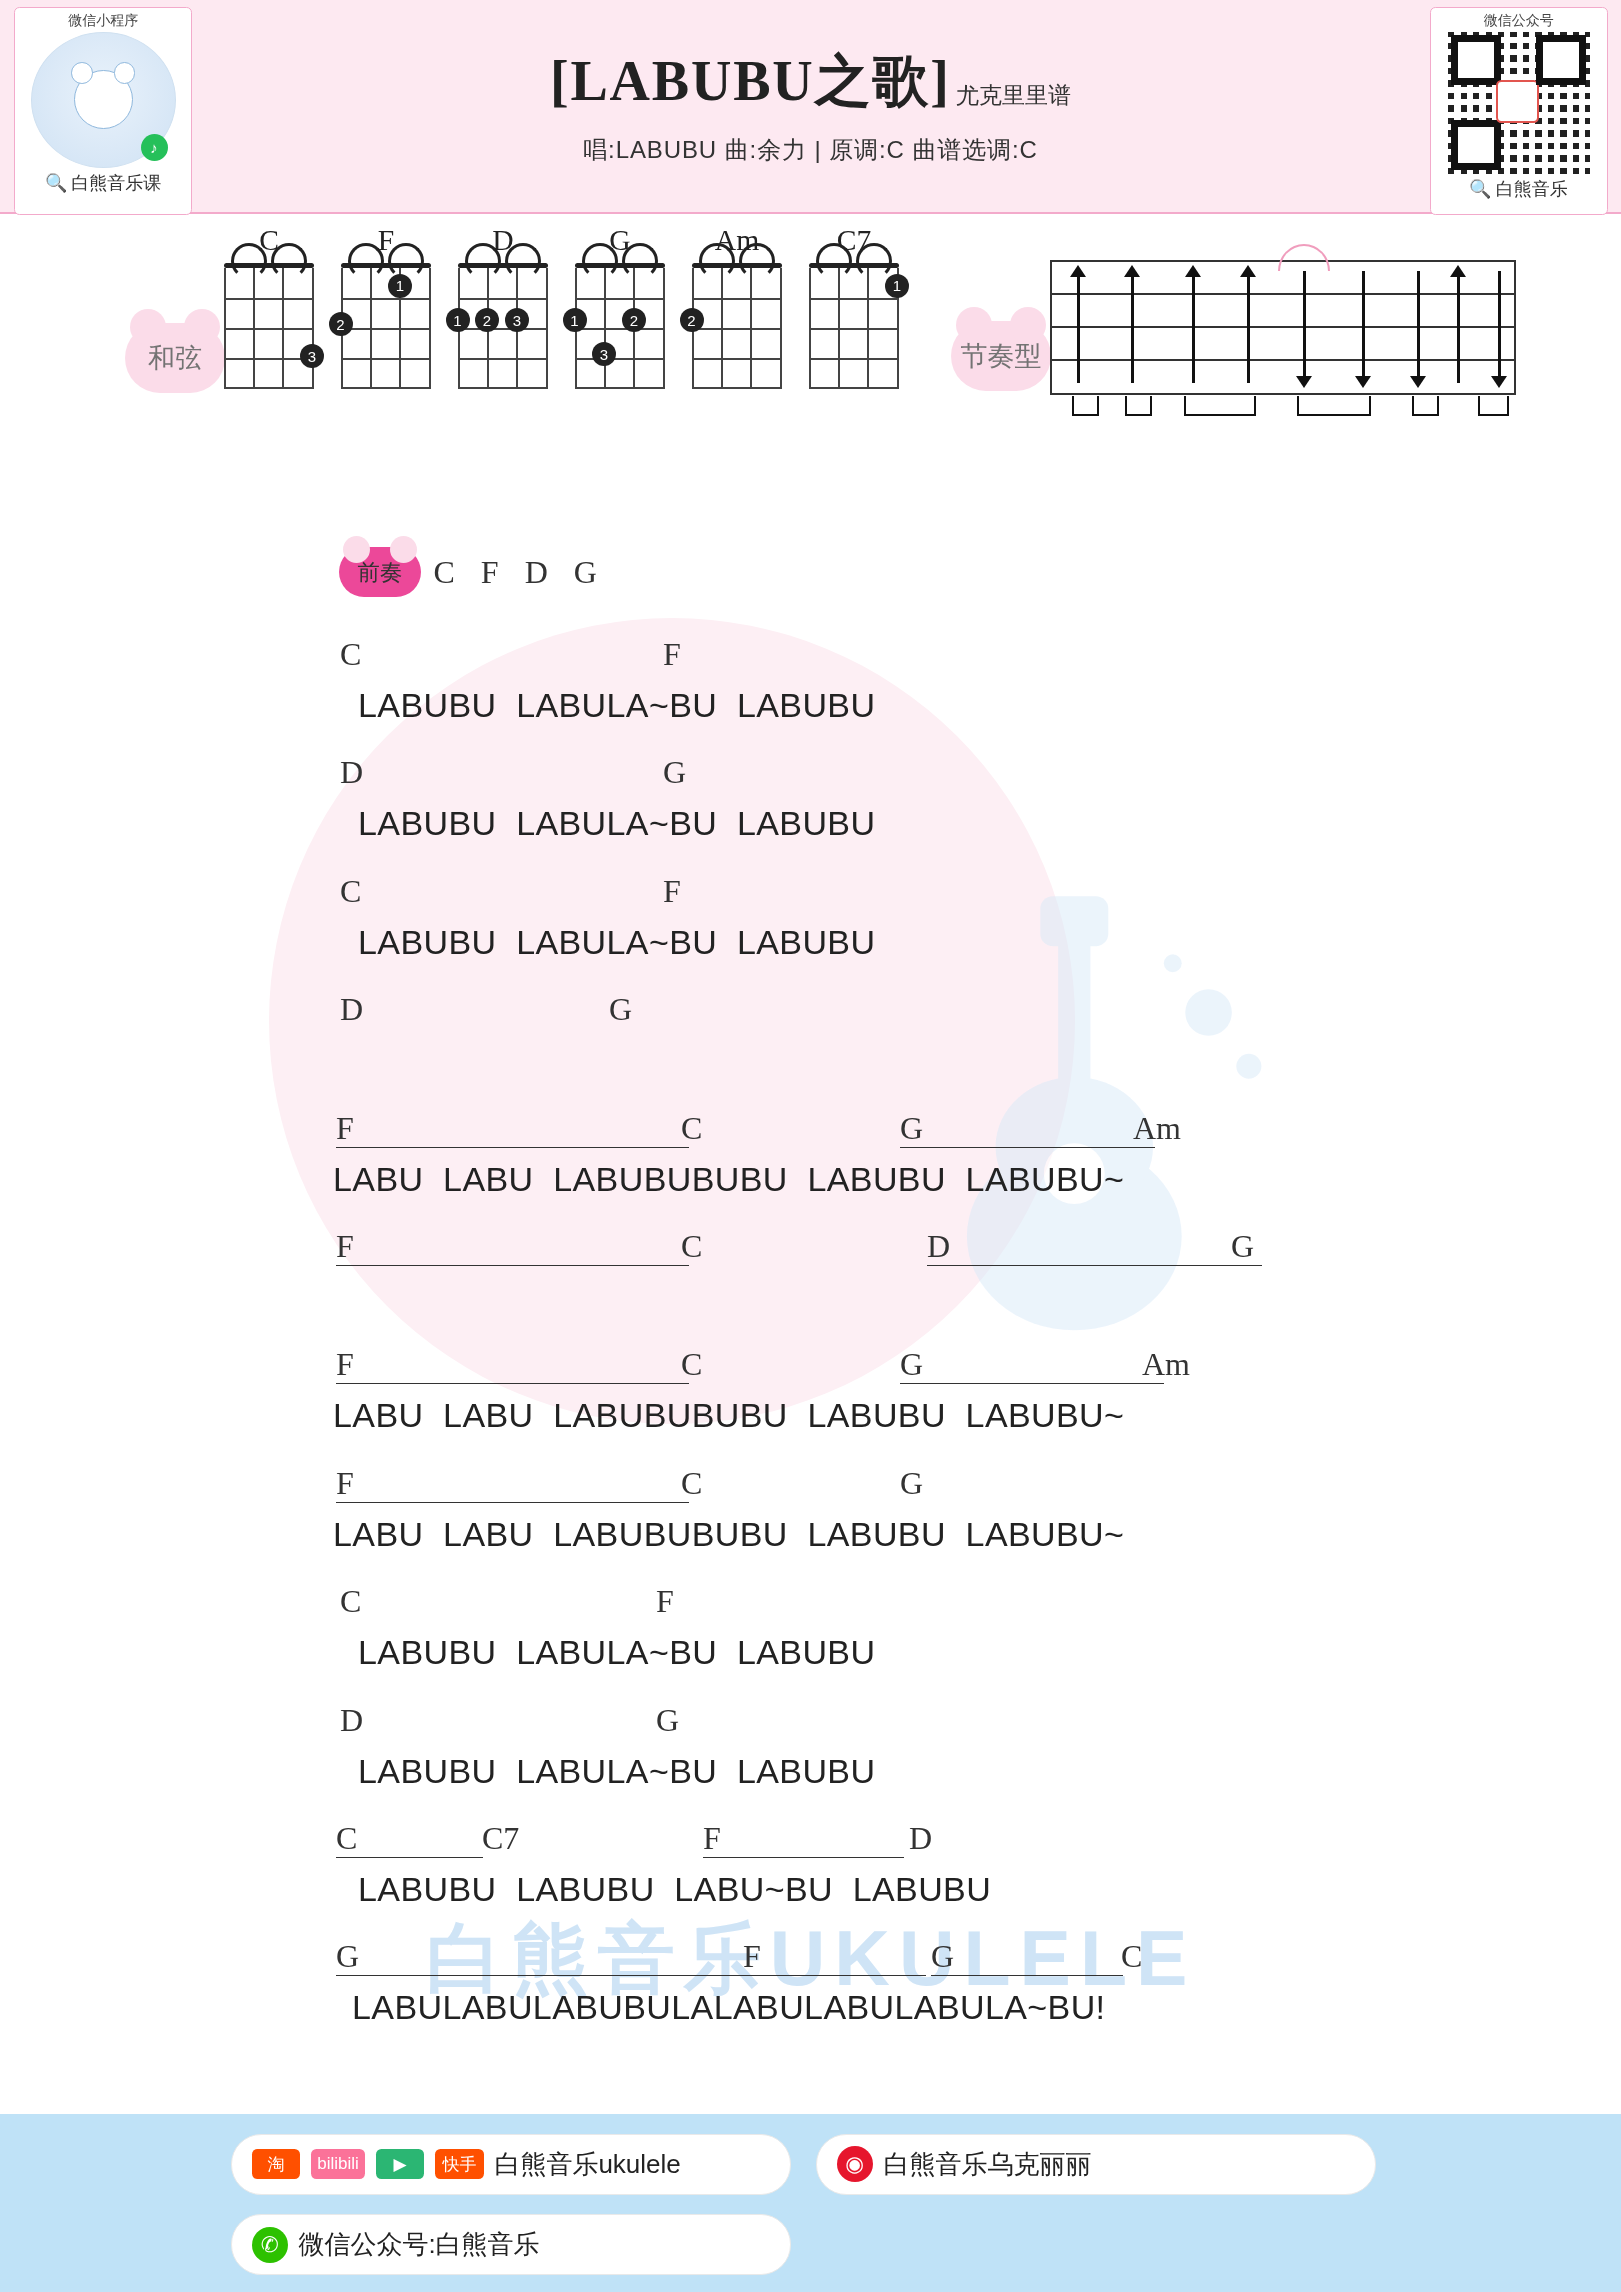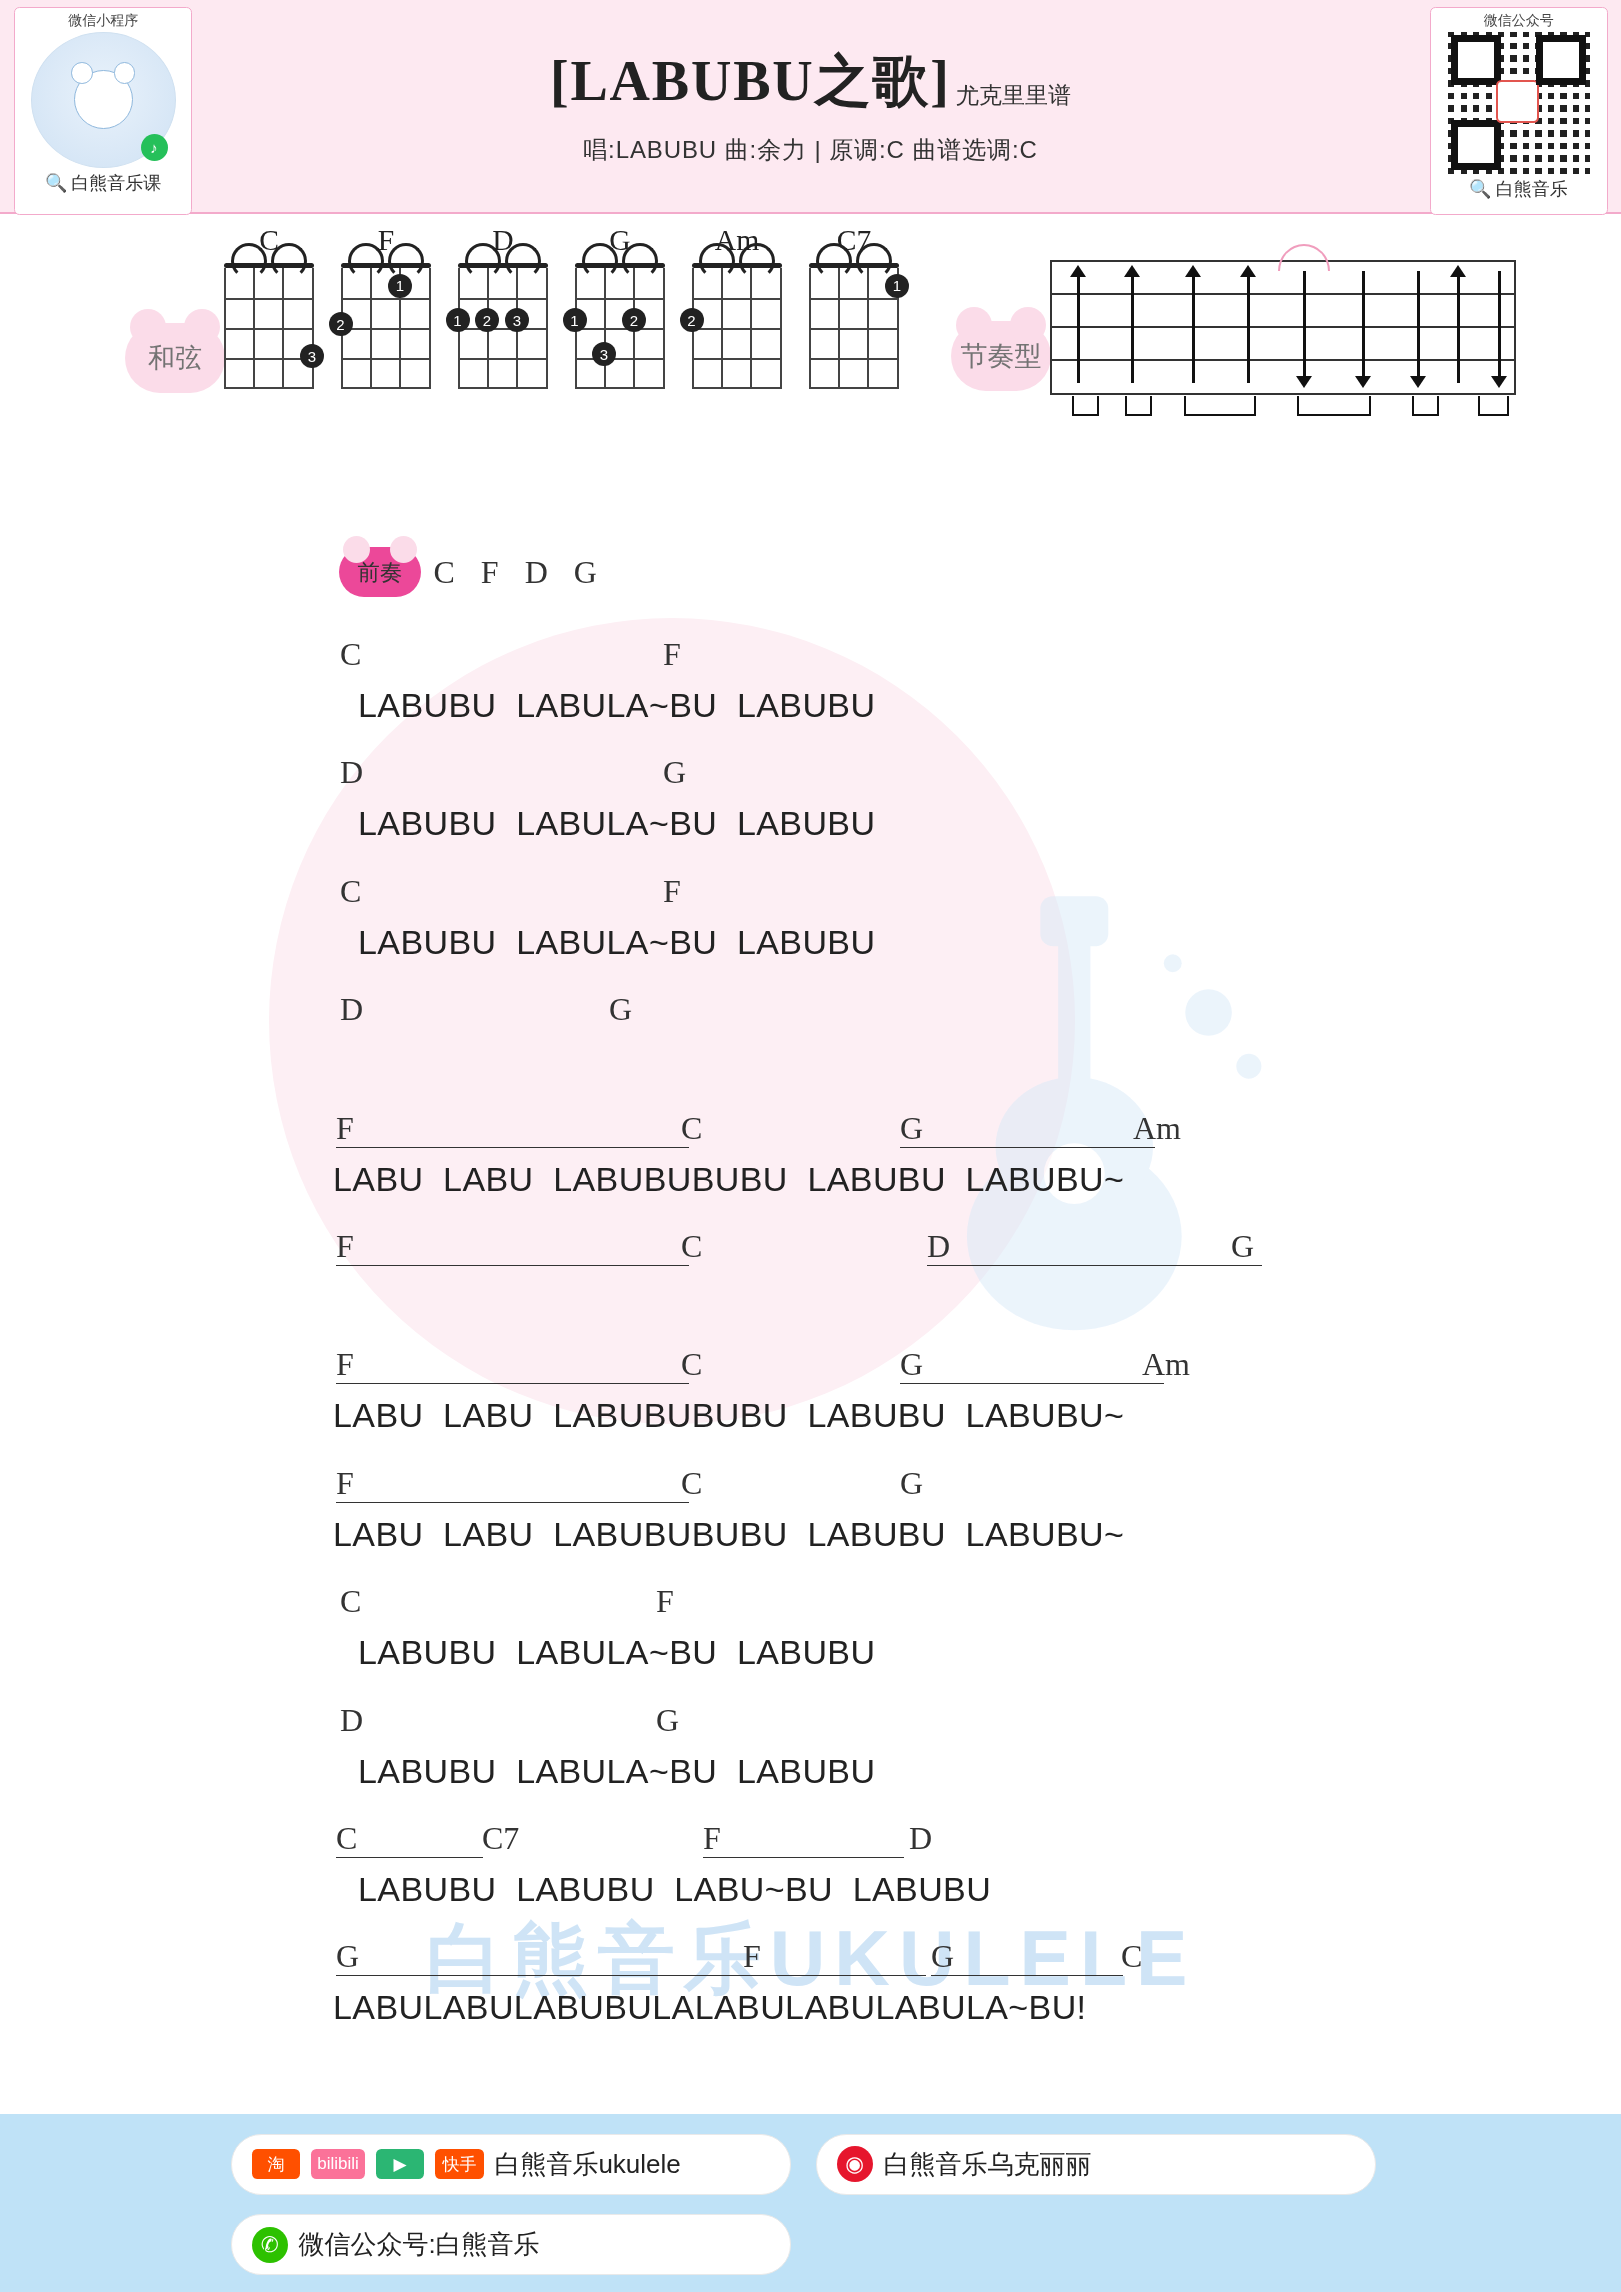--- a/index.html
+++ b/index.html
@@ -503,21 +503,21 @@
         <span class="lyric" style="left:358px">LABUBU  LABUBU  LABU~BU  LABUBU</span>
       </div>
 
       <div class="block">
         <div class="chordline">
           <span class="ch underlined" style="left:336px;width:403px">G</span>
           <span class="ch underlined" style="left:743px;width:179px">F</span>
           <span class="ch underlined" style="left:931px;width:188px">G</span>
           <span class="ch" style="left:1121px">C</span>
         </div>
-        <span class="lyric" style="left:333px">LABULABULABUBULALABULABULABULA~BU!</span>
+        <span class="lyric" style="left:352px">LABULABULABUBULALABULABULABULA~BU!</span>
       </div>
 
     </div>
   </div>
 
   <div class="footer">
     <div class="fbtns">
 
       <div class="fbtn">
         <span class="pill tao">淘</span>

